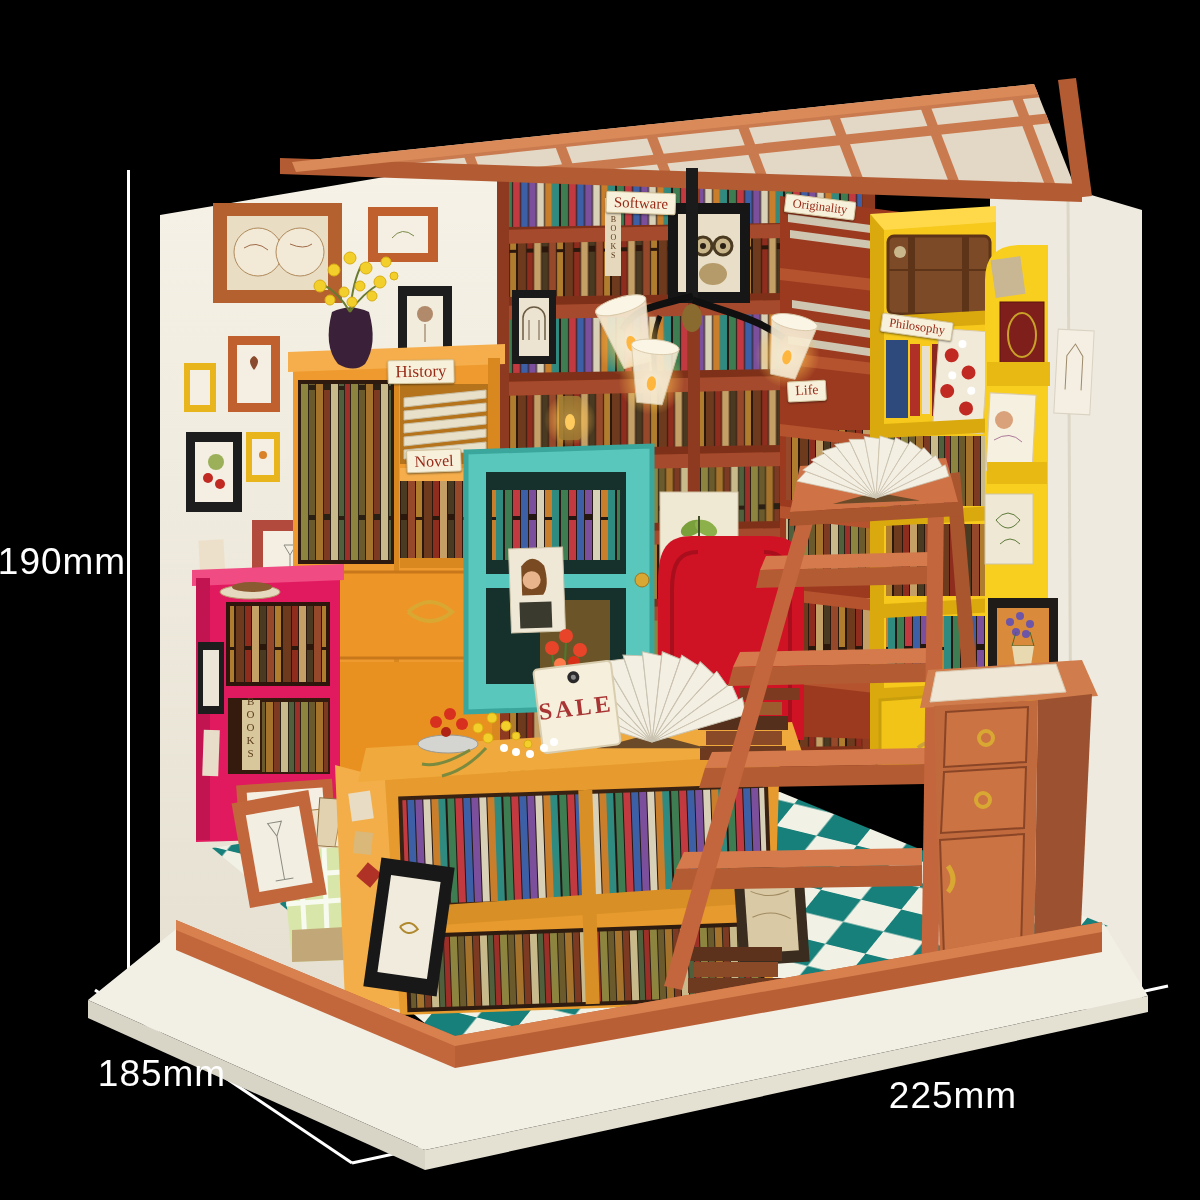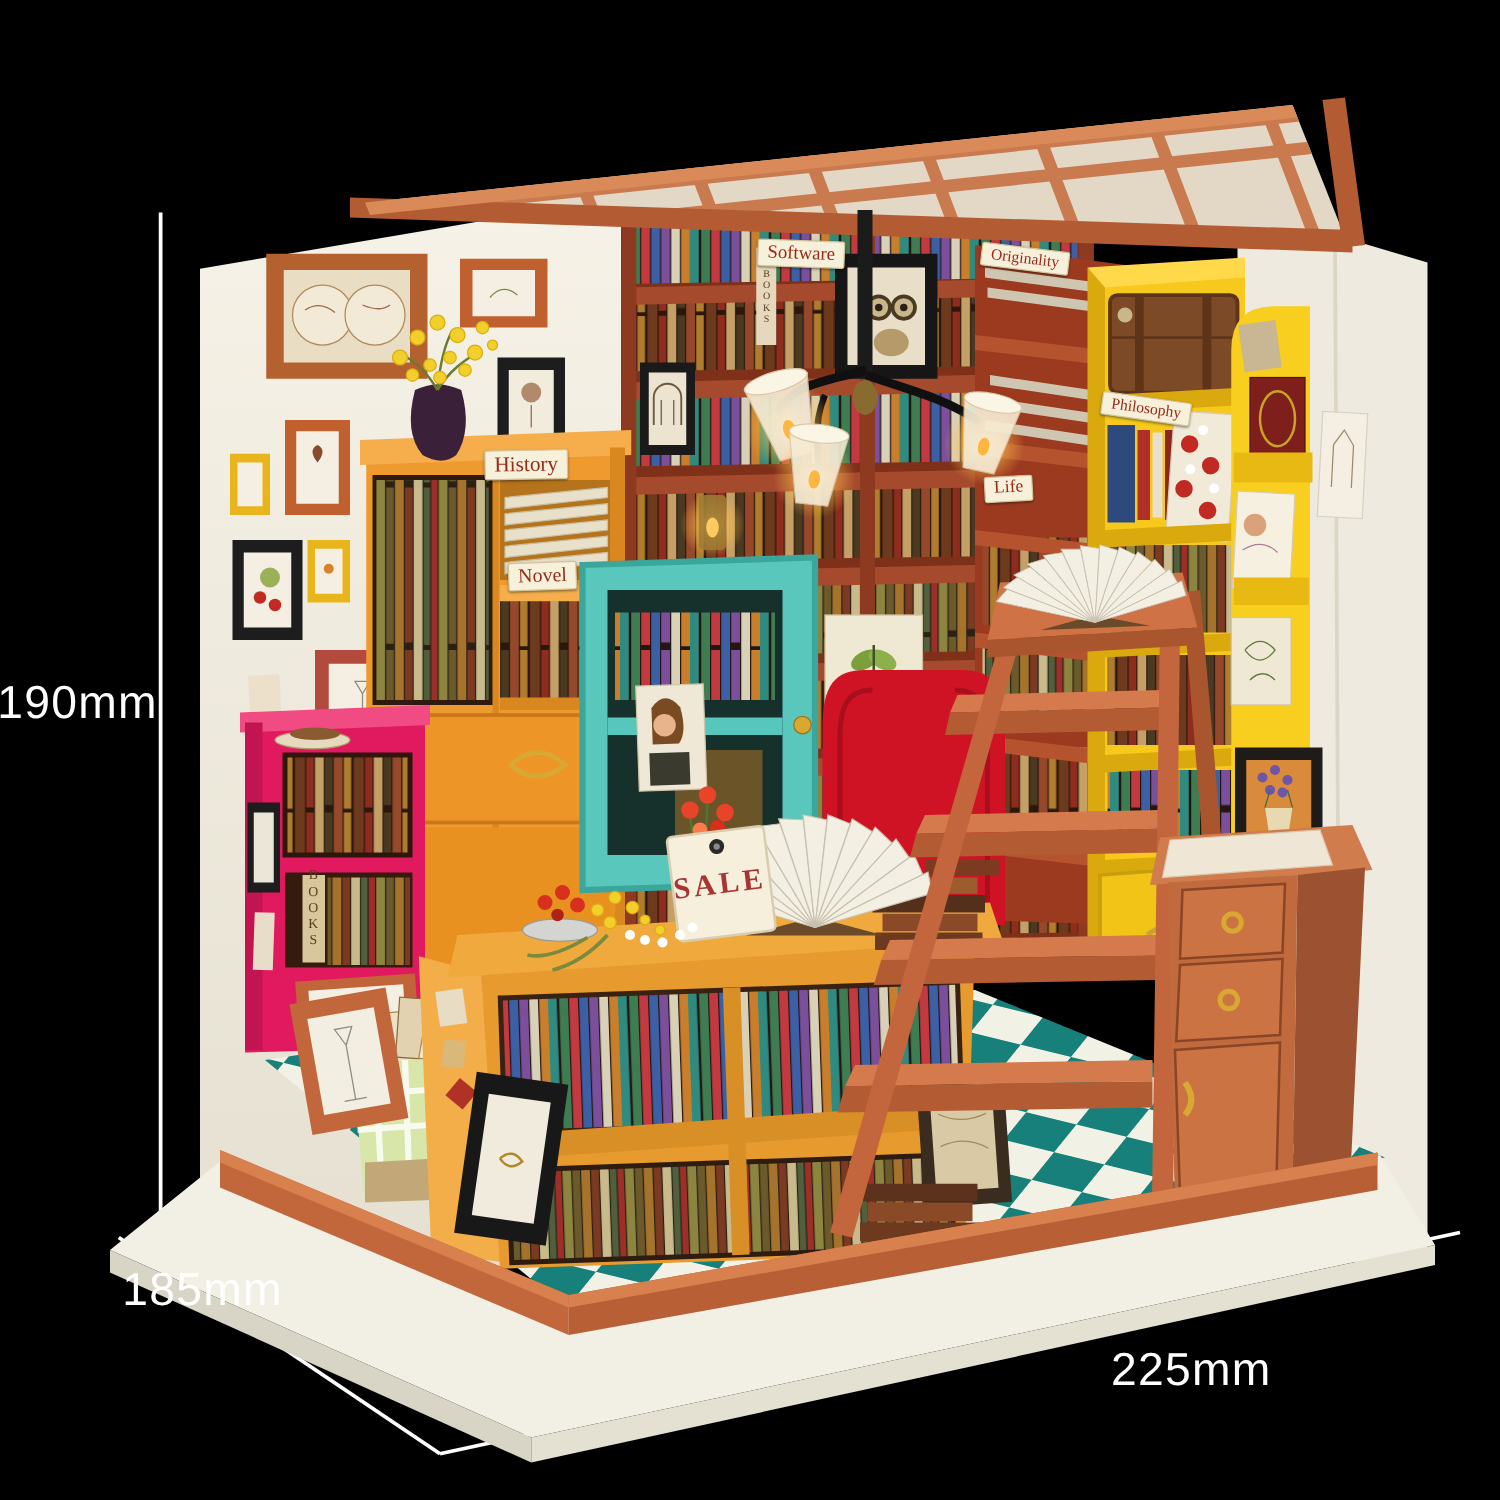--- a/index.html
+++ b/index.html
@@ -591,21 +591,21 @@
   <path d="M88,1000 L425,1150 L425,1170 L88,1018 Z" fill="#d8d4c6"></path>
   <path d="M425,1150 L1148,996 L1148,1012 L425,1170 Z" fill="#e4e0d2"></path>
   <path d="M176,920 L455,1036 L455,1068 L176,950 Z" fill="#c2663c"></path>
   <path d="M176,920 L455,1036 L455,1046 L176,930 Z" fill="#d8814f"></path>
   <path d="M455,1036 L1102,922 L1102,952 L455,1068 Z" fill="#b95f36"></path>
   <path d="M455,1036 L1102,922 L1102,932 L455,1046 Z" fill="#d8814f"></path>
 </g>
 </svg>
 
 <div class="dim" style="left:62px;top:562px;">190mm</div>
-<div class="dim" style="left:162px;top:1032px;text-align:center;">185mm</div>
+<div class="dim" style="left:162px;top:1074px;text-align:center;">185mm</div>
 <div class="dim" style="left:953px;top:1096px;">225mm</div>
 
 <div class="sign" style="left:641px;top:203px;font-size:15px;transform:translate(-50%,-50%) rotate(2deg);">Software</div>
 <div class="sign" style="left:820px;top:207px;font-size:12.5px;transform:translate(-50%,-50%) rotate(7deg);">Originality</div>
 <div class="sign" style="left:421px;top:372px;font-size:17px;transform:translate(-50%,-50%) rotate(-1deg);">History</div>
 <div class="sign" style="left:434px;top:461px;font-size:16px;transform:translate(-50%,-50%) rotate(-2deg);">Novel</div>
 <div class="sign" style="left:917px;top:327px;font-size:12.5px;transform:translate(-50%,-50%) rotate(8deg);">Philosophy</div>
 <div class="sign" style="left:807px;top:391px;font-size:14px;transform:translate(-50%,-50%) rotate(-3deg);">Life</div>
 <div class="sign bare sale" style="left:576px;top:708px;transform:translate(-50%,-50%) rotate(-7deg);">SALE</div>
 <div class="sign vert" style="left:250px;top:727px;font-size:11px;letter-spacing:1px;transform:translate(-50%,-50%);">BOOKS</div>

